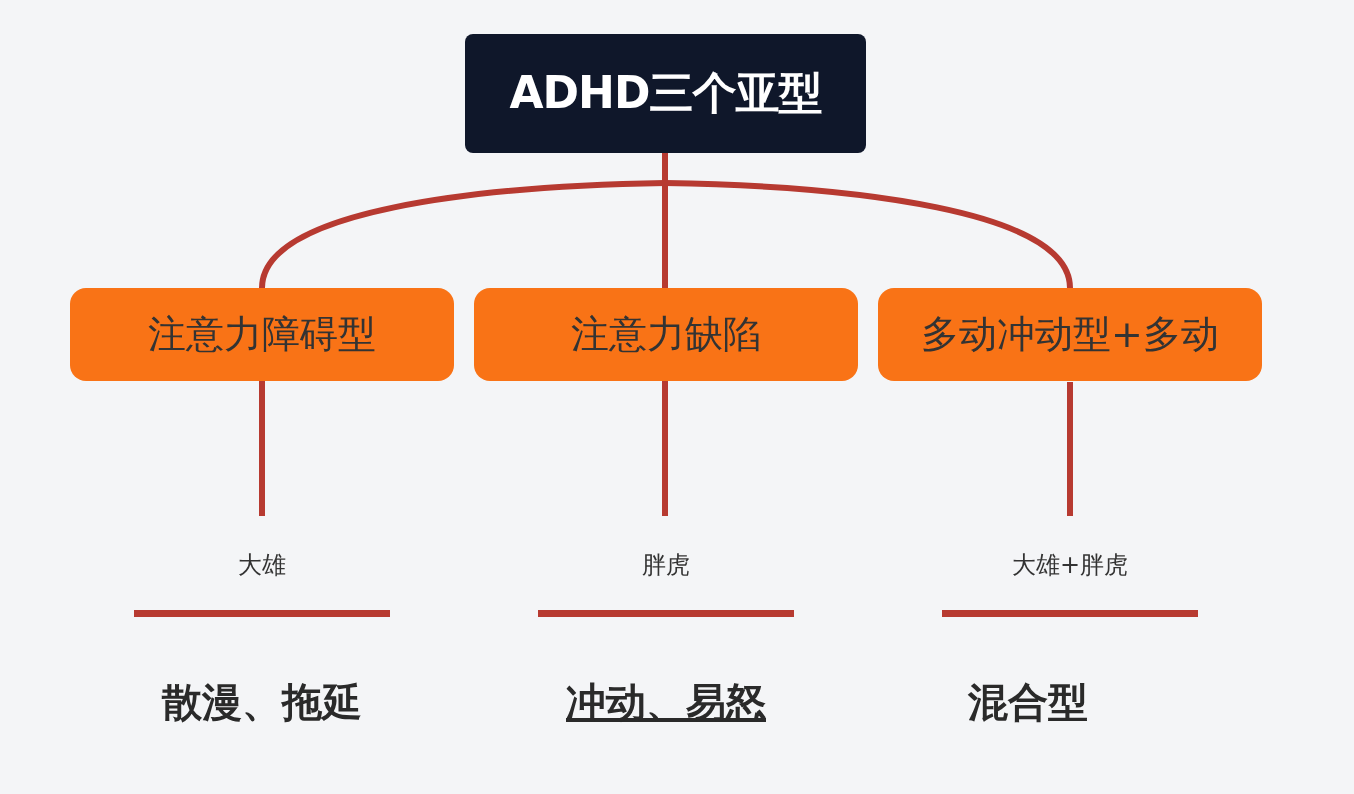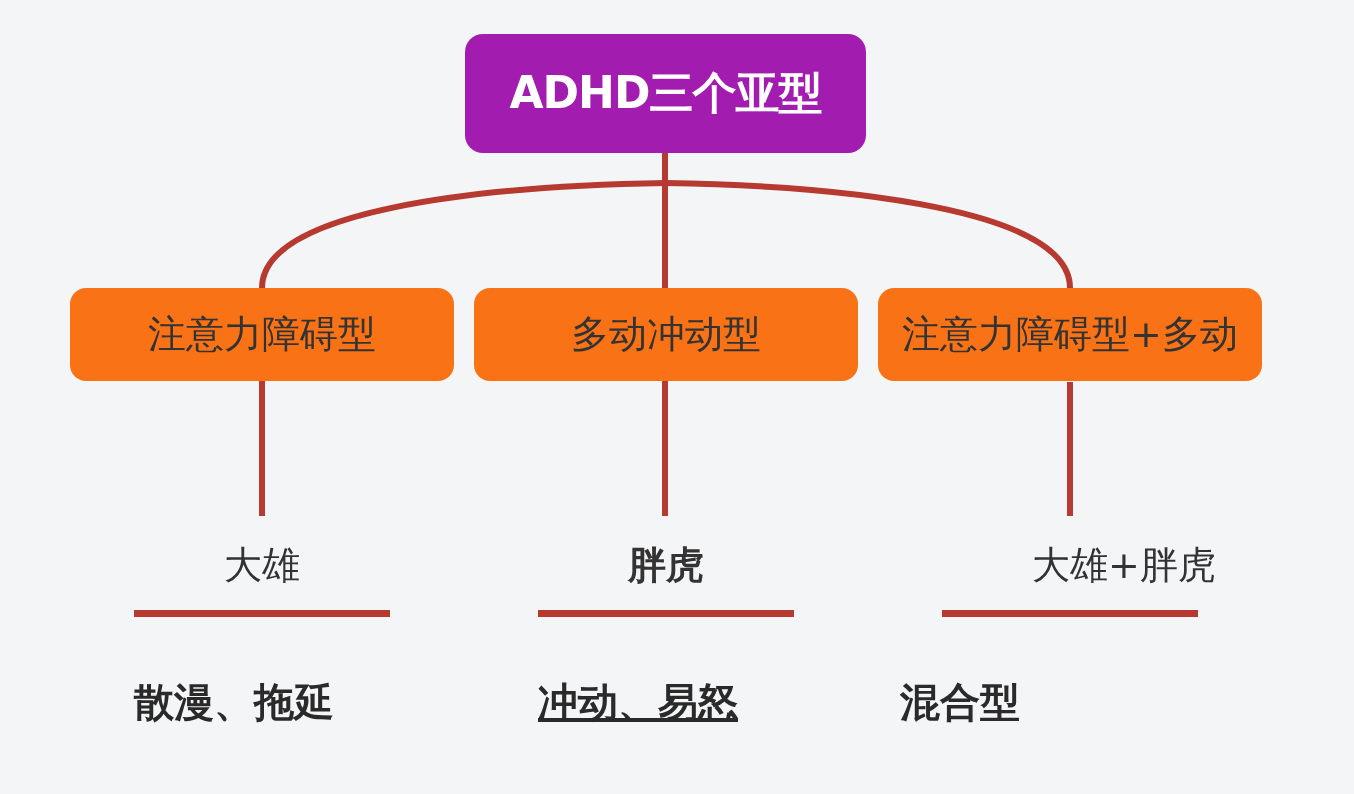--- a/index.html
+++ b/index.html
@@ -3,41 +3,41 @@
 <meta charset="utf-8">
 <style>
   html, body { margin:0; padding:0; }
   body {
     width:1354px; height:794px; background:#F4F5F7; position:relative; overflow:hidden;
     font-family:"DejaVu Sans","Liberation Sans",sans-serif;
   }
   .connectors { position:absolute; left:0; top:0; width:1354px; height:794px; }
   .root {
     position:absolute; left:465px; top:34px; width:401px; height:119px;
-    background:#a21caf; border-radius:18px;
+    background:#0f172a; border-radius:8px;
     display:flex; align-items:center; justify-content:center;
     color:#fff; font-weight:bold; font-size:44px; letter-spacing:-1px;
   }
   .branch {
     position:absolute; top:288px; width:384px; height:93px;
     background:#f97316; border-radius:16px;
     display:flex; align-items:center; justify-content:center;
     color:#333; font-size:38px;
   }
   .leaf {
     position:absolute; top:535px; width:256px; height:60px;
     display:flex; align-items:center; justify-content:center;
-    color:#333; font-size:38px;text-align:right;
+    color:#333; font-size:24px;text-align:right;
   }
   .underline {
     position:absolute; top:610px; width:256px; height:7px; background:#B73A31;
   }
   .desc {
     position:absolute; top:672px; width:256px; height:60px;
-    display:flex; align-items:center; 
+    display:flex; align-items:center; justify-content:center;
     color:#2a2a2a; font-size:40px; font-weight:bold;
   }
 </style>
 </head>
 <body>
 
 <svg class="connectors" viewBox="0 0 1354 794">
 
   <line x1="665" y1="153" x2="665" y2="288" stroke="#B73A31" stroke-width="6"></line>
 
@@ -51,33 +51,33 @@
 </svg>
 
 <div class="root">
   <span>ADHD三个亚型</span>
 </div>
 
 <div class="branch" style="left:70px;">
   <span>注意力障碍型</span>
 </div>
 <div class="branch" style="left:474px;">
-  <span>多动冲动型</span>
+  <span>注意力缺陷</span>
 </div>
 <div class="branch" style="left:878px;">
-  <span>注意力障碍型+多动</span>
+  <span>多动冲动型+多动</span>
 </div>
 
 <div class="leaf" style="left:134px;">
   <span>大雄</span>
 </div>
-<div class="leaf" style="left:538px;font-weight:bold;">
+<div class="leaf" style="left:538px;">
   <span>胖虎</span>
 </div>
-<div class="leaf" style="left:996px;">
+<div class="leaf" style="left:942px;">
   <span>大雄+胖虎</span>
 </div>
 
 <div class="underline" style="left:134px;"></div>
 <div class="underline" style="left:538px;"></div>
 <div class="underline" style="left:942px;"></div>
 
 <div class="desc" style="left:134px;">
   <span>散漫、拖延</span>
 </div>

